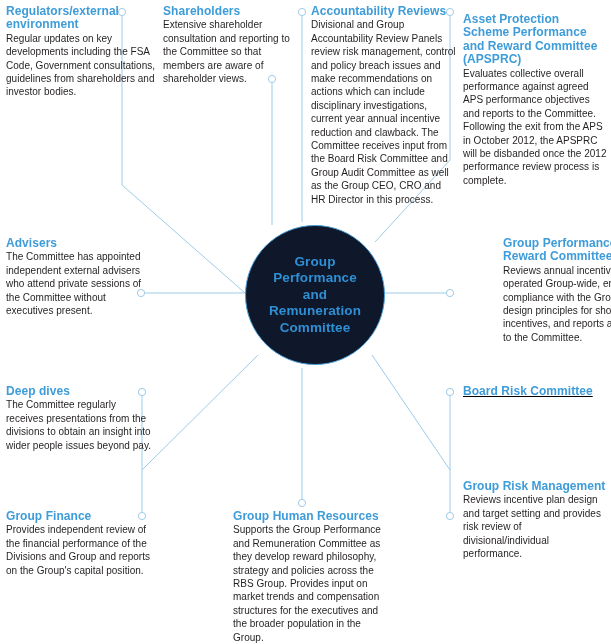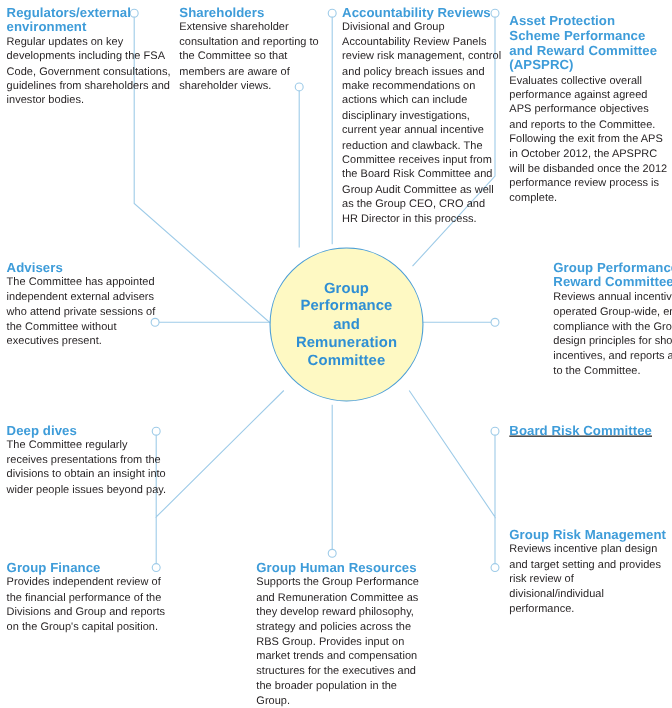--- a/index.html
+++ b/index.html
@@ -27,21 +27,21 @@
   }
   .hub {
     position: absolute;
     left: 245px;
     top: 225px;
     width: 140px;
     height: 140px;
     border: 1.4px solid #4b9ed6;
     border-radius: 50%;
     box-sizing: border-box;
-    background: #fef9c3;
+    background: #0f172a;
     display: flex;
     align-items: center;
     justify-content: center;
   }
   .hub-label {
     color: #2f8fd4;
     font-weight: bold;
     font-size: 13.5px;
     line-height: 16.5px;
     text-align: center;

